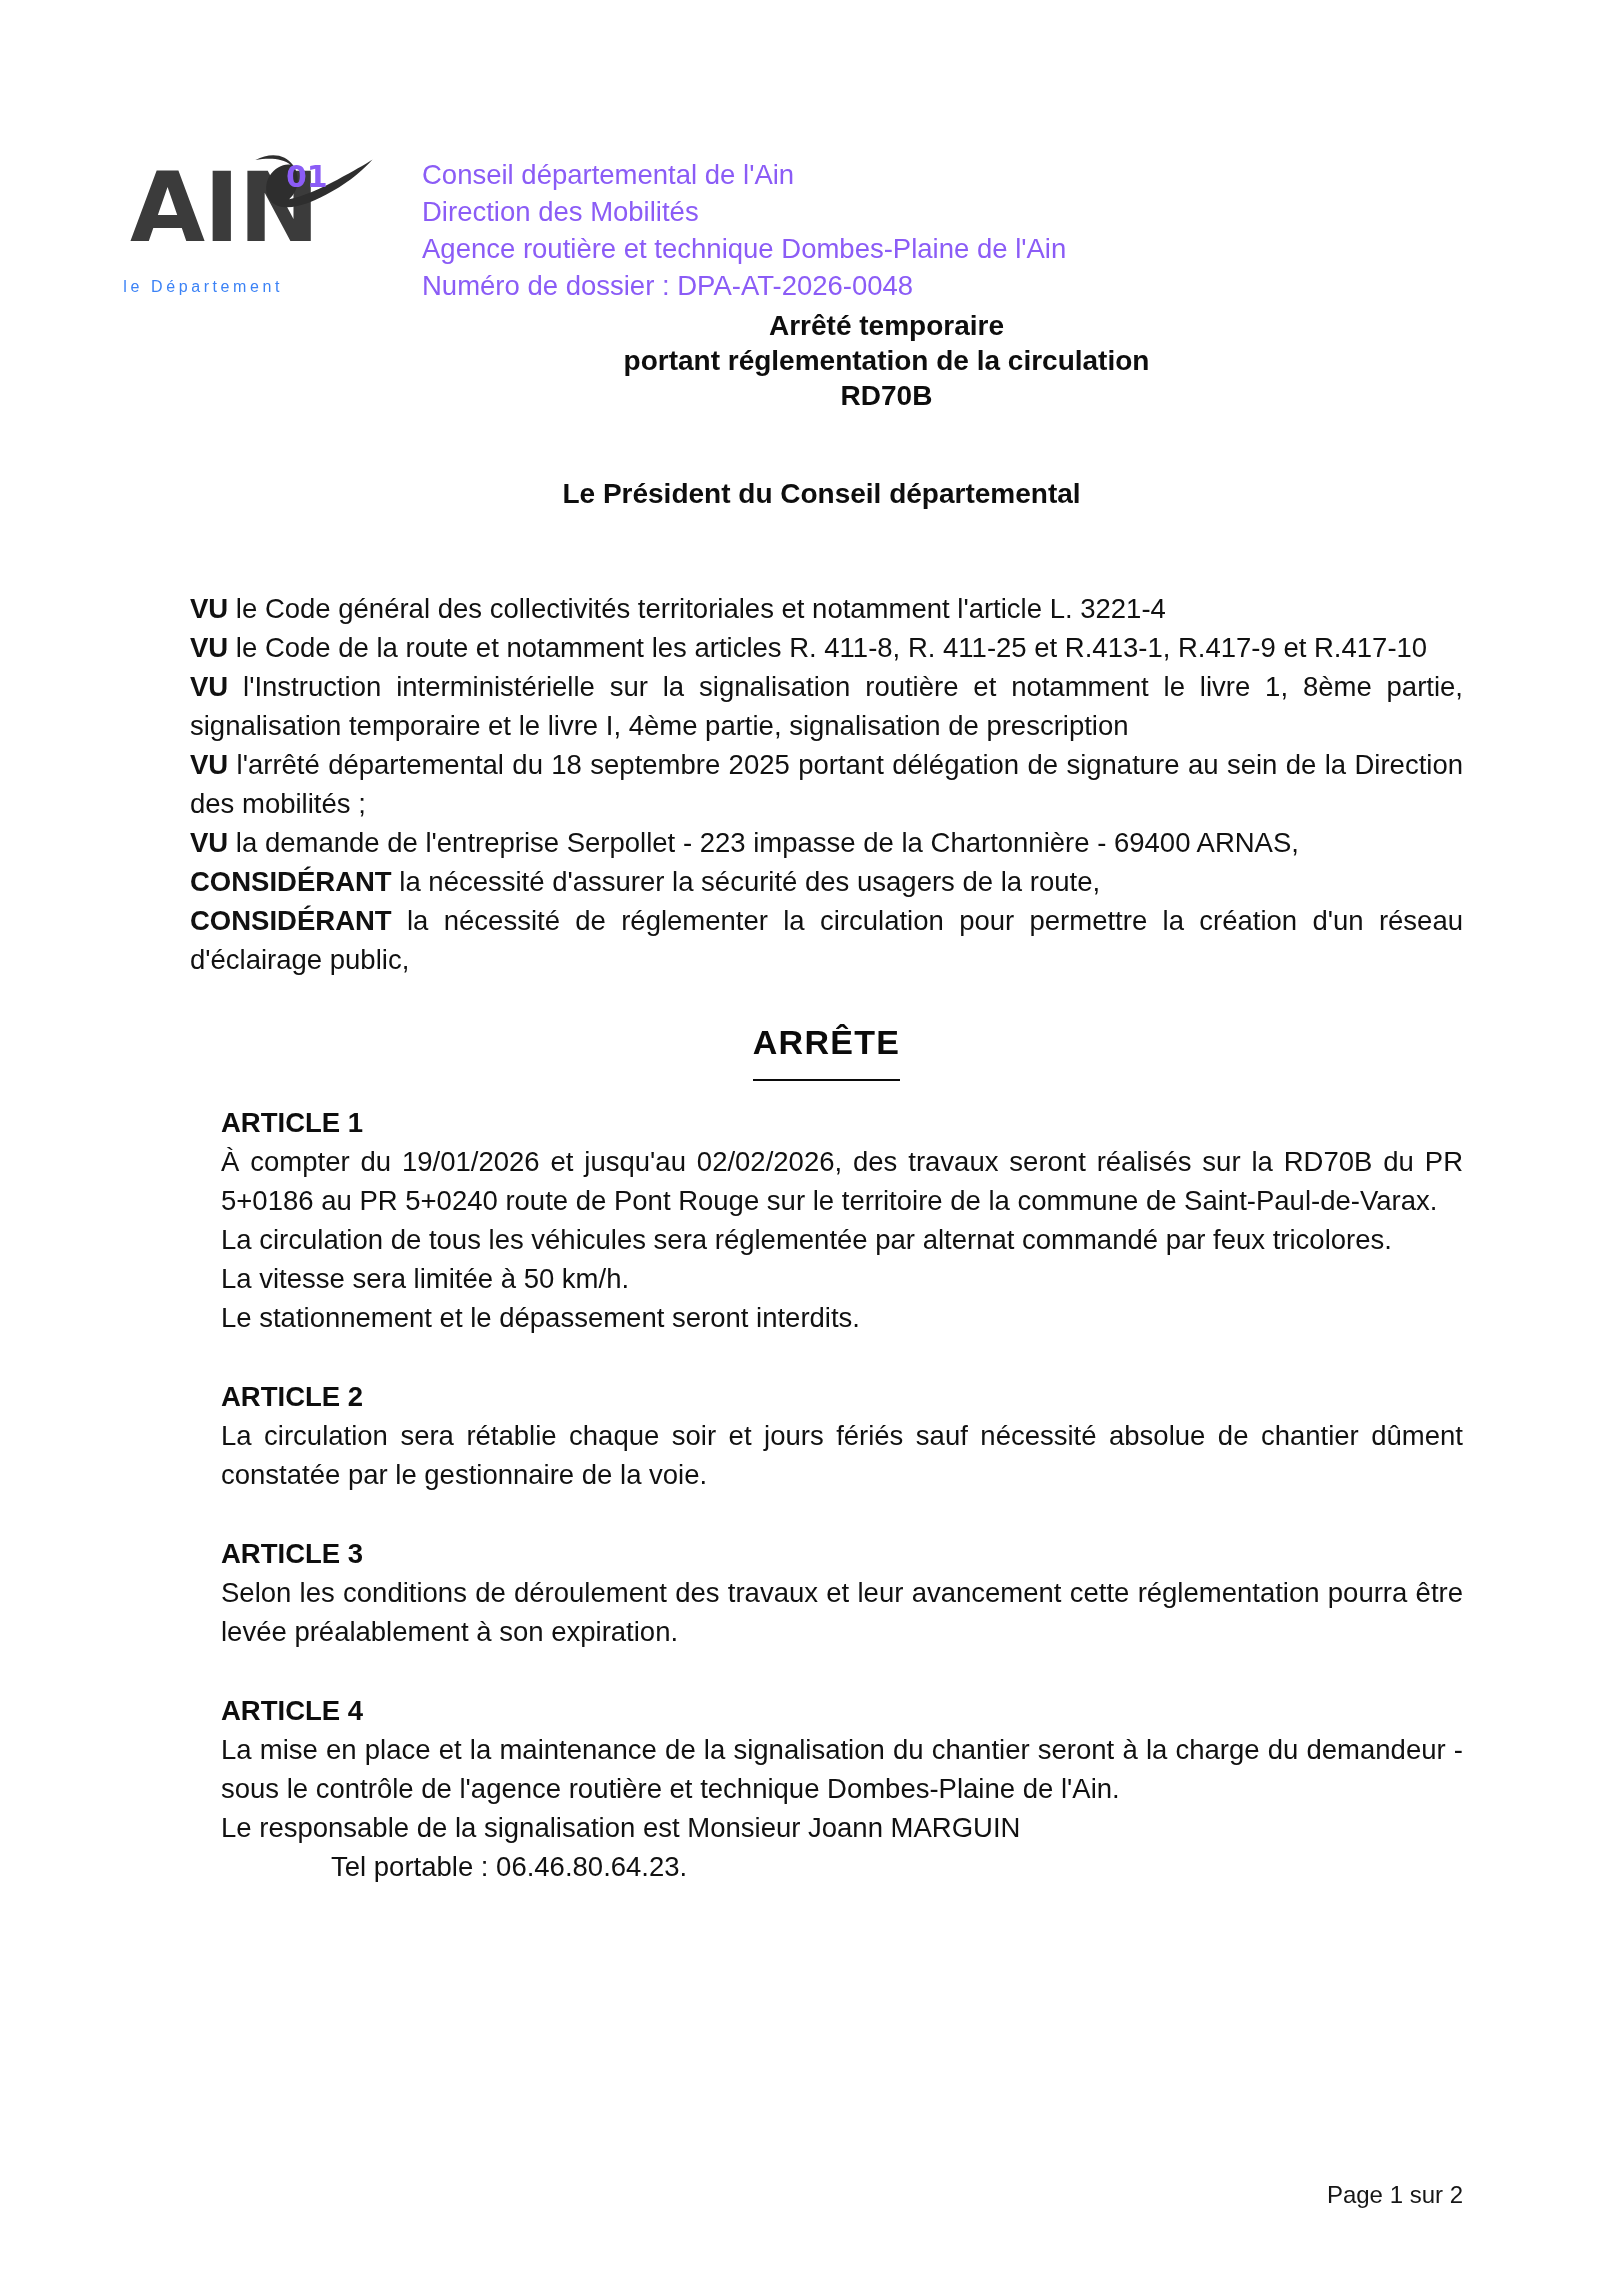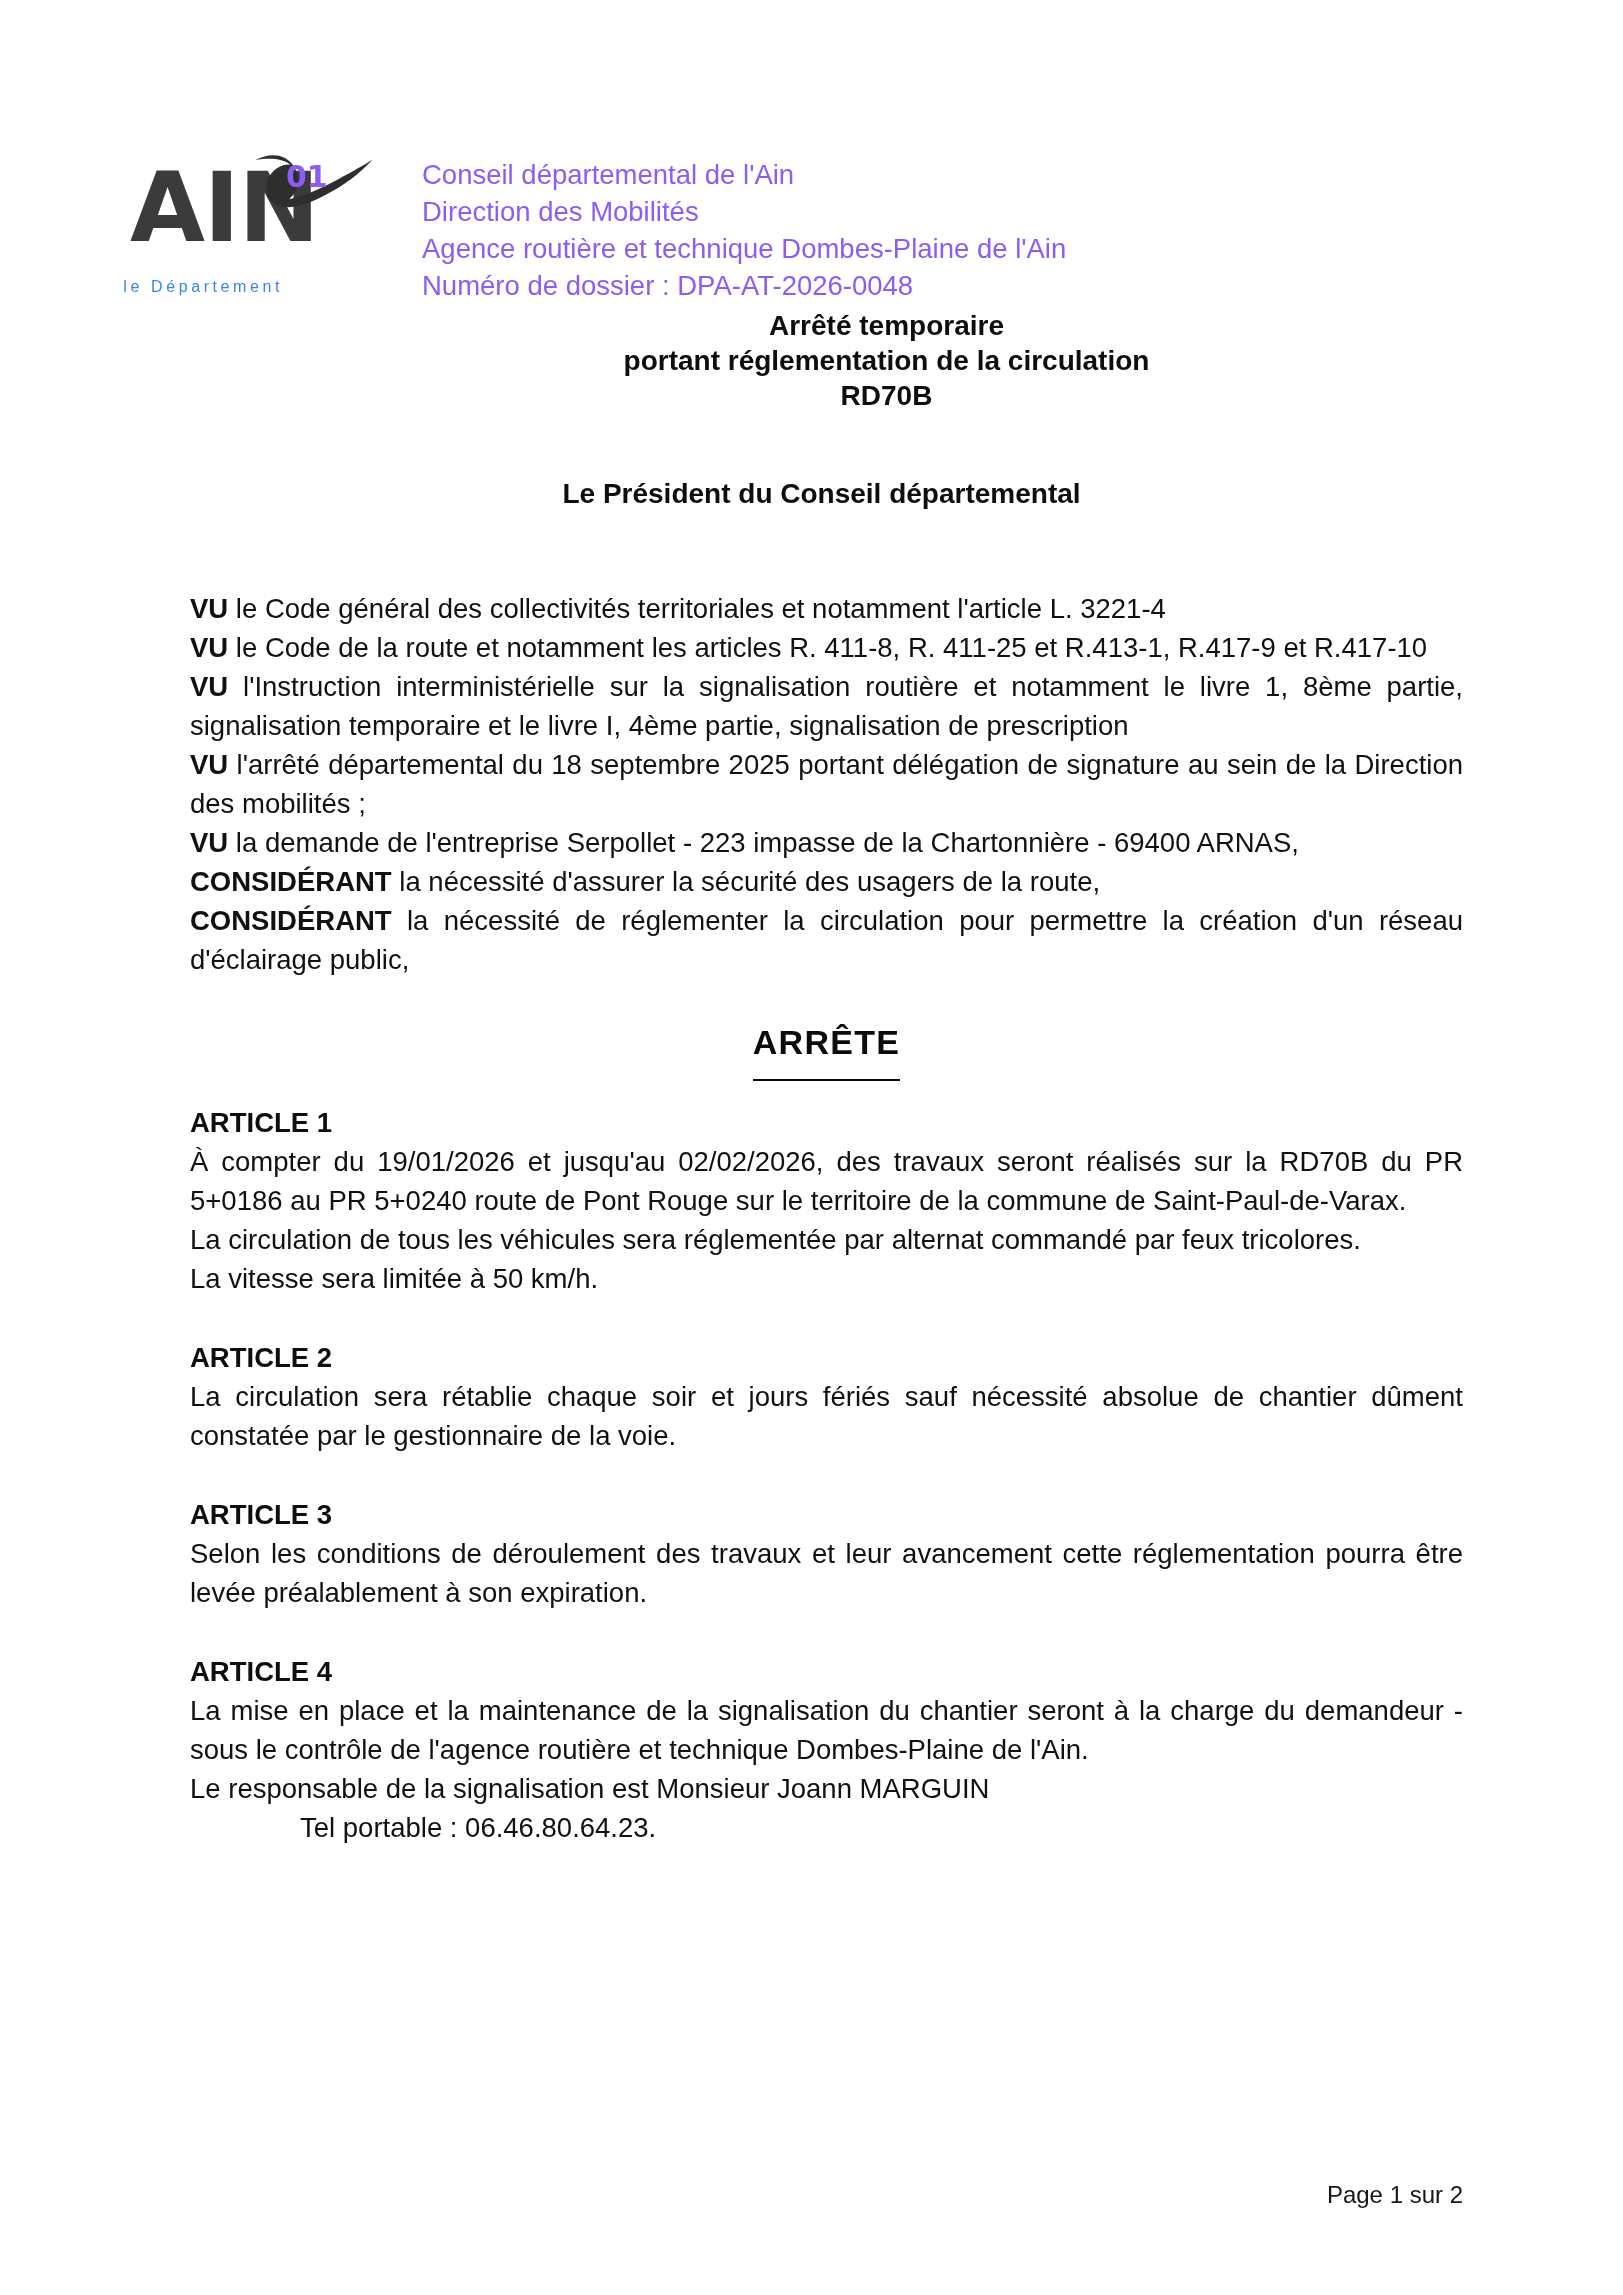--- a/index.html
+++ b/index.html
@@ -165,20 +165,21 @@
     color: #0b0b0b;
   }
 
   .arrete-head span {
     border-bottom: 2.6px solid #0b0b0b;
     padding-bottom: 18px;
   }
 
   .article {
     margin-top: 41px;
+    margin-left: 31px;
   }
 
   .article-title {
     margin: 0;
     font-weight: 700;
     font-size: 27.5px;
     line-height: 38px;
     color: #0e0e0e;
   }
 
@@ -256,20 +257,21 @@
 
     <p class="para"><span class="kw">CONSIDÉRANT</span><span> la nécessité de réglementer la circulation pour permettre la création d'un réseau d'éclairage public,</span></p>
 
     <div class="arrete-head"><span>ARRÊTE</span></div>
 
     <div class="article">
       <p class="article-title">ARTICLE 1</p>
       <p class="para">À compter du 19/01/2026 et jusqu'au 02/02/2026, des travaux seront réalisés sur la RD70B du PR 5+0186 au PR 5+0240 route de Pont Rouge sur le territoire de la commune de Saint-Paul-de-Varax.</p>
       <p class="para">La circulation de tous les véhicules sera réglementée par alternat commandé par feux tricolores.</p>
       <p class="para left">La vitesse sera limitée à 50 km/h.</p>
+      <p class="para left">Le stationnement et le dépassement seront interdits.</p>
     </div>
 
     <div class="article">
       <p class="article-title">ARTICLE 2</p>
       <p class="para">La circulation sera rétablie chaque soir et jours fériés sauf nécessité absolue de chantier dûment constatée par le gestionnaire de la voie.</p>
     </div>
 
     <div class="article">
       <p class="article-title">ARTICLE 3</p>
       <p class="para">Selon les conditions de déroulement des travaux et leur avancement cette réglementation pourra être levée préalablement à son expiration.</p>

